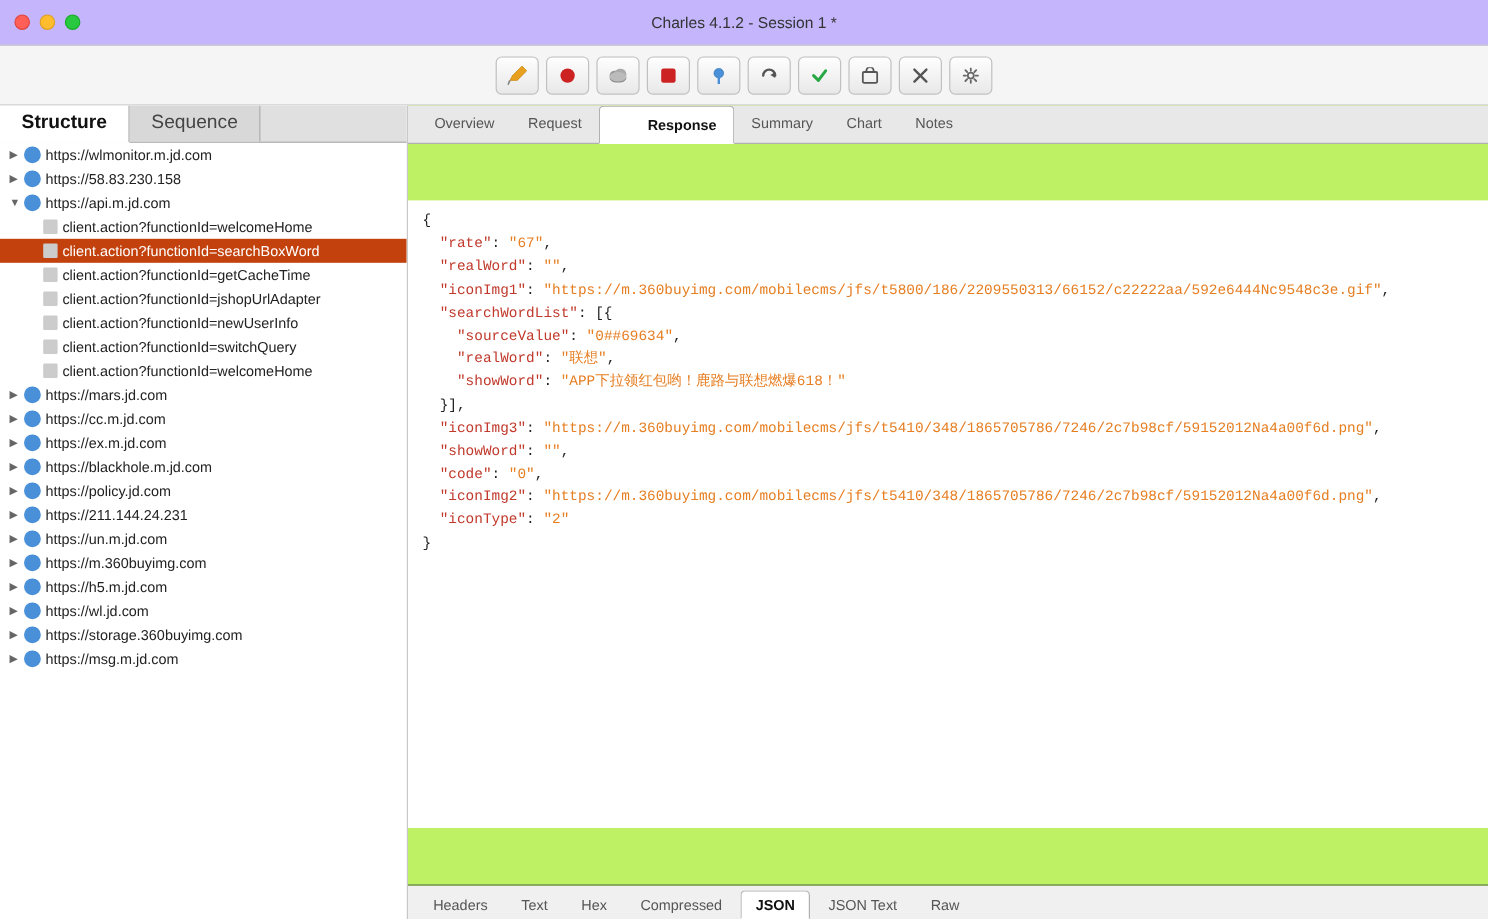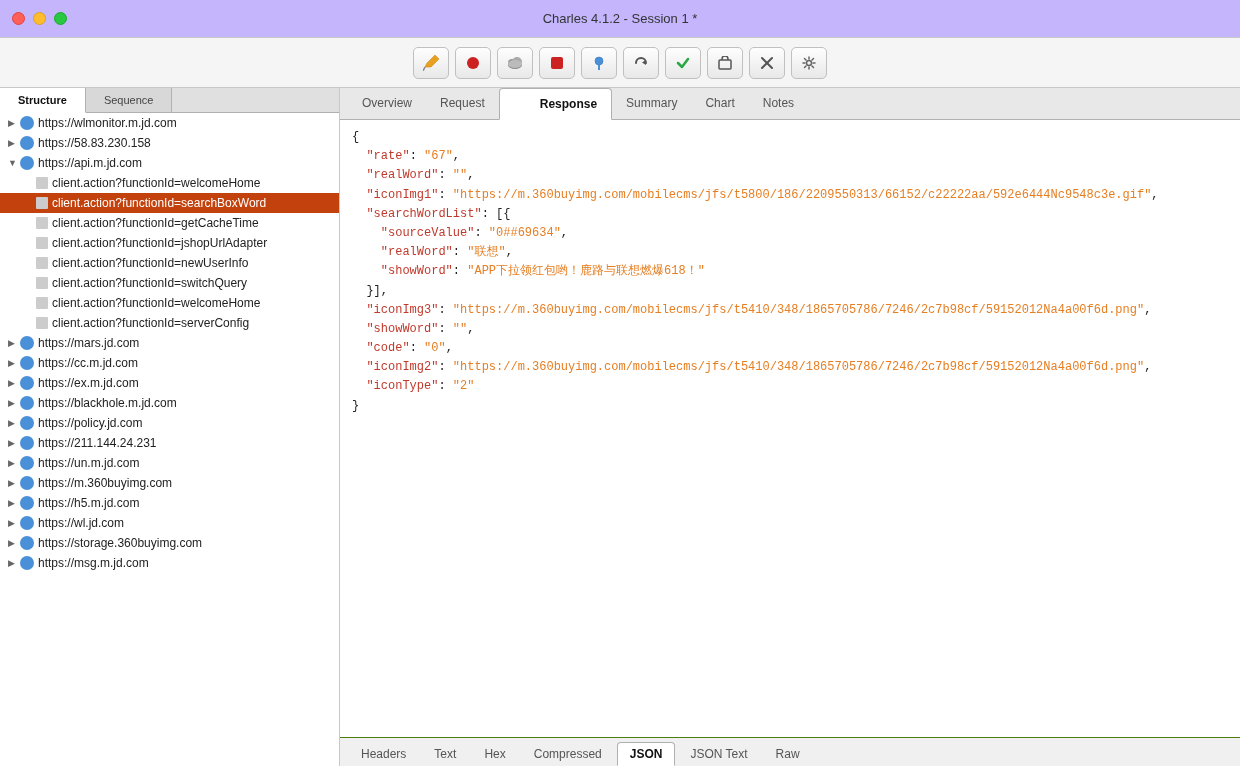--- a/index.html
+++ b/index.html
@@ -58,21 +58,21 @@
     }
 
     
     .sidebar-tabs {
       display: flex;
       background: #e0e0e0;
       border-bottom: 1px solid #b0b0b0;
     }
     .sidebar-tab {
       padding: 6px 18px;
-      font-size: 11px;
+      font-size: 16px;
       cursor: pointer;
       border-right: 1px solid #b0b0b0;
       background: #d8d8d8;
       color: #444;
     }
     .sidebar-tab.active {
       background: #fff;
       font-weight: 600;
       color: #111;
       border-bottom: 1px solid #fff;
@@ -99,20 +99,21 @@
     .tree-item-indent1 { padding-left: 36px; }
     .expand-arrow { margin-right: 3px; font-size: 9px; color: #666; min-width: 9px; }
 
     
     .content-pane {
       flex: 1;
       display: flex;
       flex-direction: column;
       background: #bef264;
       overflow: hidden;
+      gap: 47px;
     }
 
     
     .content-tabs {
       display: flex;
       background: #e8e8e8;
       border-bottom: 1px solid #b0b0b0;
       padding: 0 8px;
     }
     .content-tab {
@@ -294,24 +295,20 @@
         <span class="file-icon"></span>
         <span>client.action?functionId=newUserInfo</span>
       </div>
       <div class="tree-item tree-item-indent1">
         <span class="file-icon"></span>
         <span>client.action?functionId=switchQuery</span>
       </div>
       <div class="tree-item tree-item-indent1">
         <span class="file-icon"></span>
         <span>client.action?functionId=welcomeHome</span>
-      </div>
-      <div class="tree-item tree-item-indent1">
-        <span class="file-icon"></span>
-        <span>client.action?functionId=serverConfig</span>
       </div>
 
       <div class="tree-item">
         <span class="expand-arrow">▶</span>
         <span class="globe-icon"></span>
         <span>https://mars.jd.com</span>
       </div>
       <div class="tree-item">
         <span class="expand-arrow">▶</span>
         <span class="globe-icon"></span>

